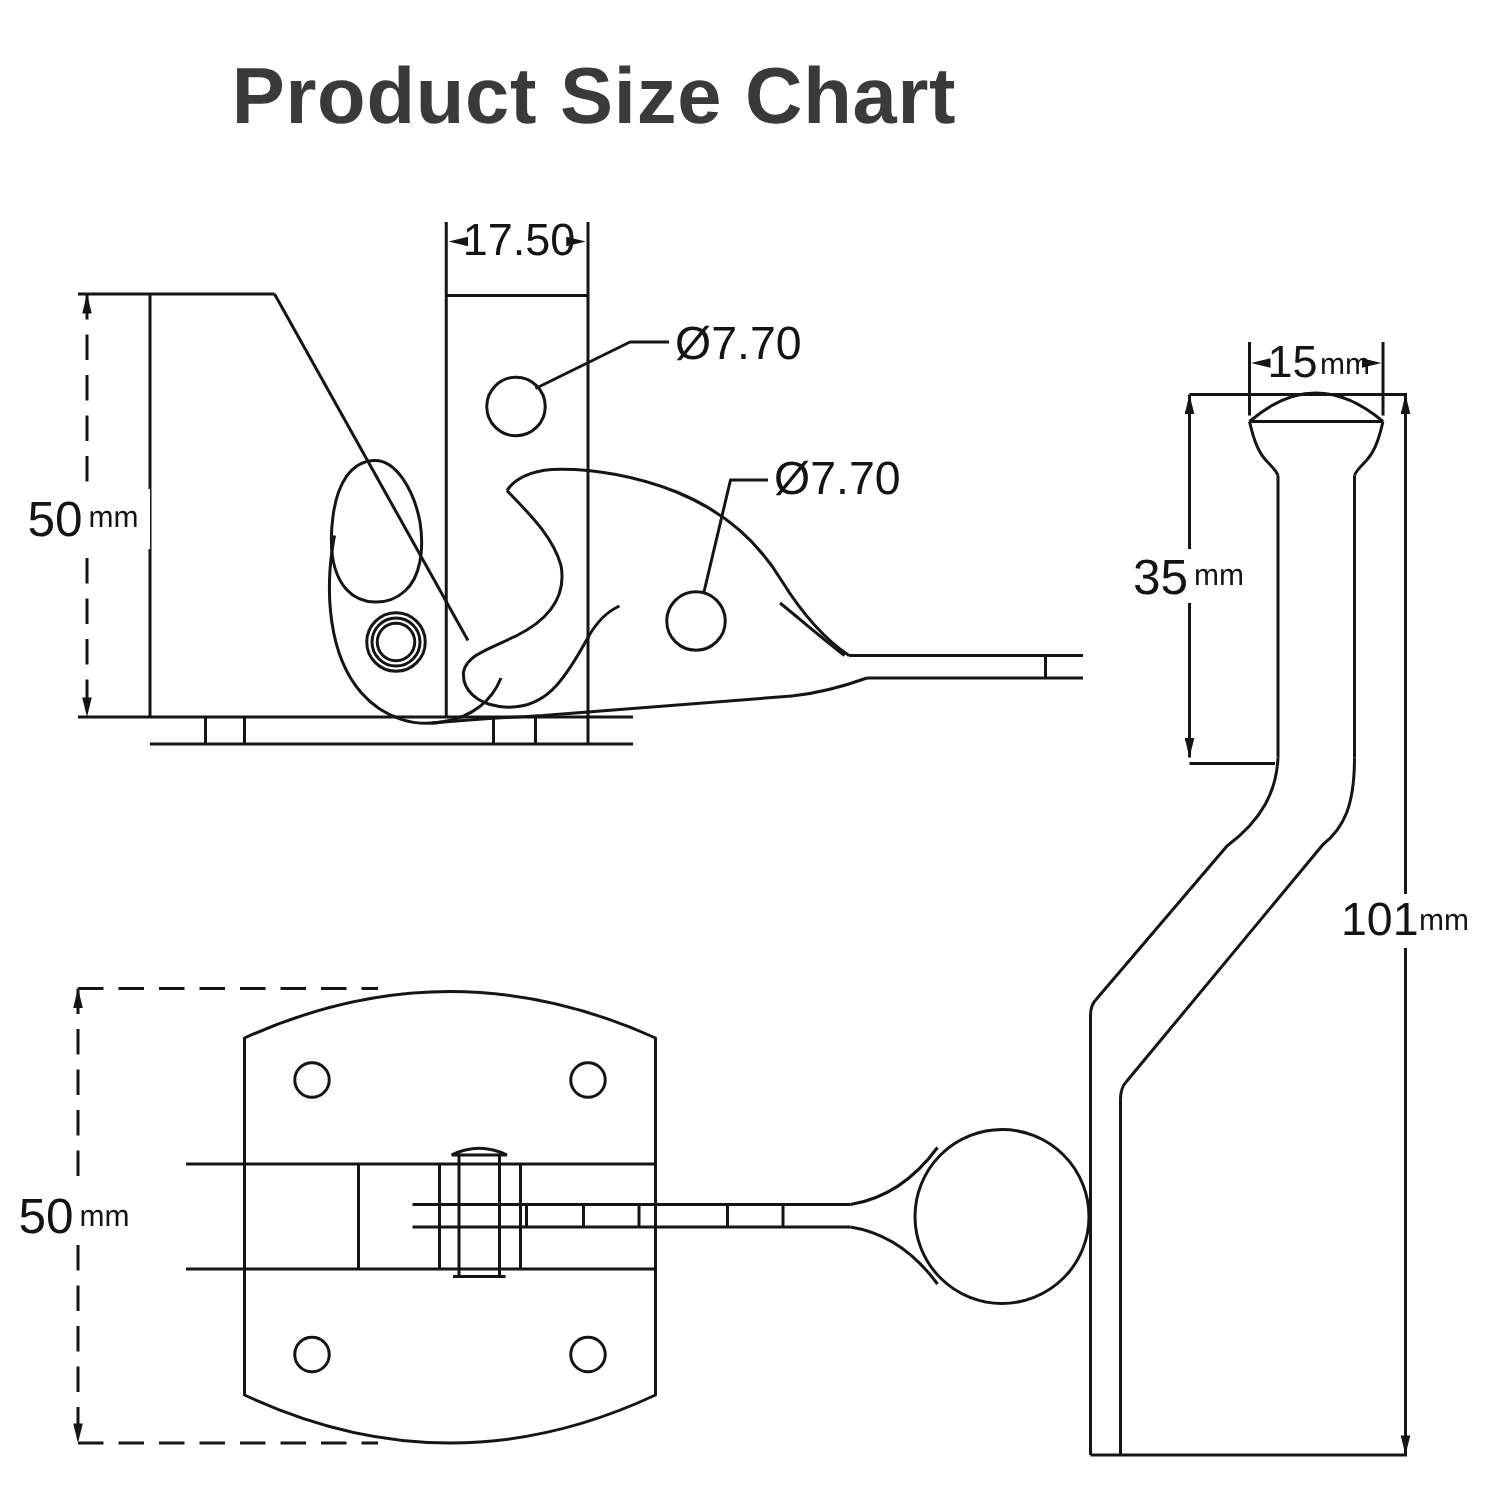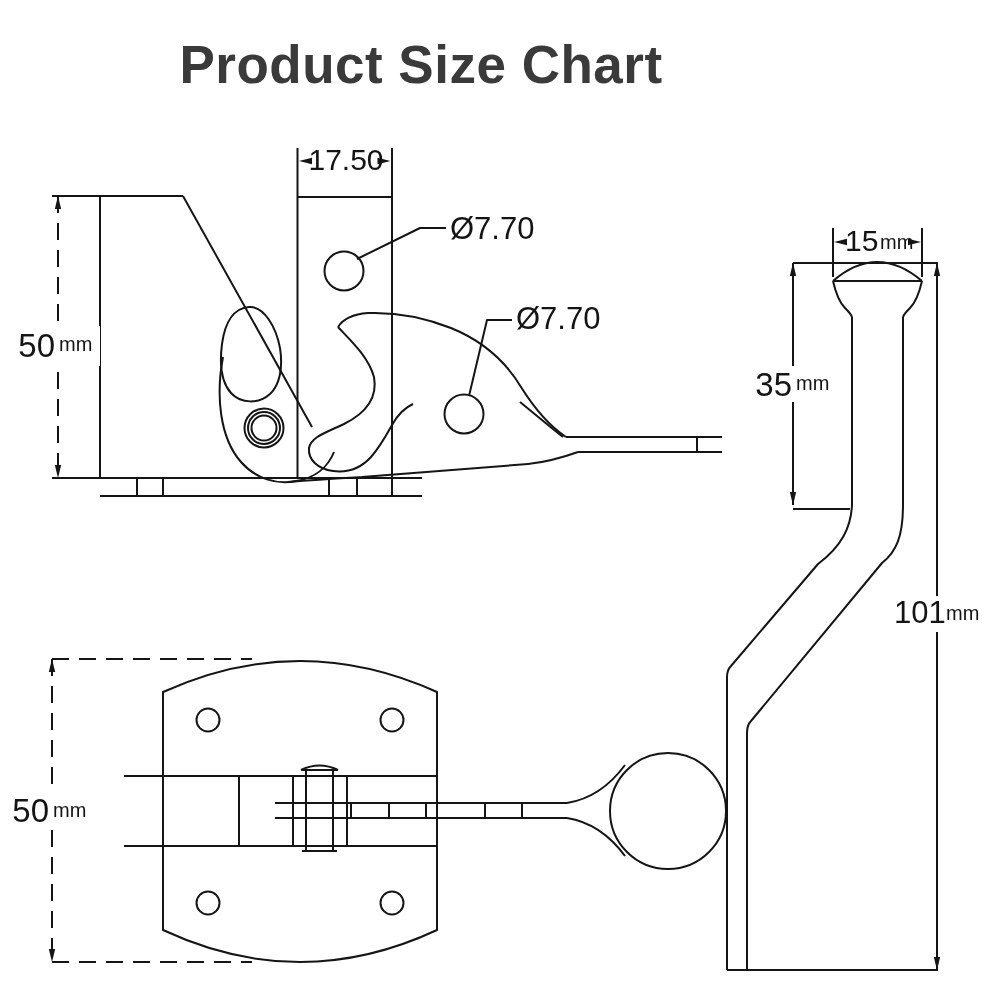--- a/index.html
+++ b/index.html
@@ -1,19 +1,19 @@
 <!DOCTYPE html>
 <html><head>
 <meta charset="utf-8">
 <style>
   html,body{margin:0;padding:0;background:#ffffff;}
   .page{position:relative;width:1000px;height:1000px;background:#ffffff;overflow:hidden;
         font-family:"Liberation Sans",sans-serif;}
   .title{position:absolute;top:34px;left:0;width:792px;text-align:center;
-         font-size:53px;font-weight:800;letter-spacing:.5px;color:#3a3a3a;margin:0;padding-left:25px;}
+         font-size:53px;font-weight:800;letter-spacing:.5px;color:#3a3a3a;margin:0;}
   svg{position:absolute;top:0;left:0;}
   .ln{stroke:#151515;stroke-width:2;fill:none;stroke-linejoin:round;}
   .dash{stroke-dasharray:17 10;}
   .arrow{fill:#151515;stroke:none;}
   .mask{fill:#ffffff;stroke:none;}
   text{fill:#141414;font-family:"Liberation Sans",sans-serif;}
   .num{font-size:30px;}
   .num-lg{font-size:33px;}
   .num-md{font-size:31px;}
   .unit{font-size:20px;}

